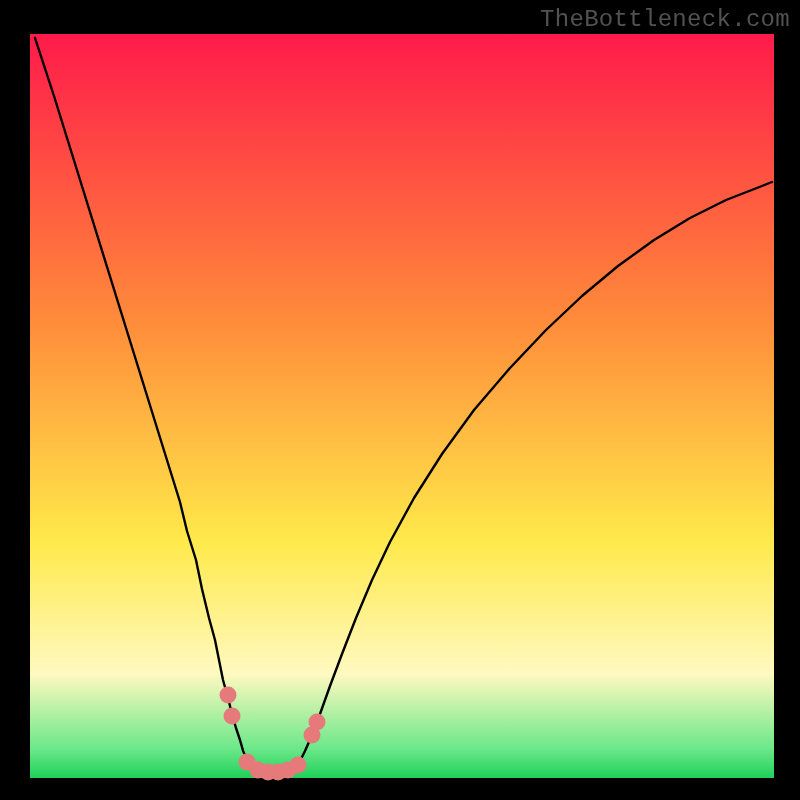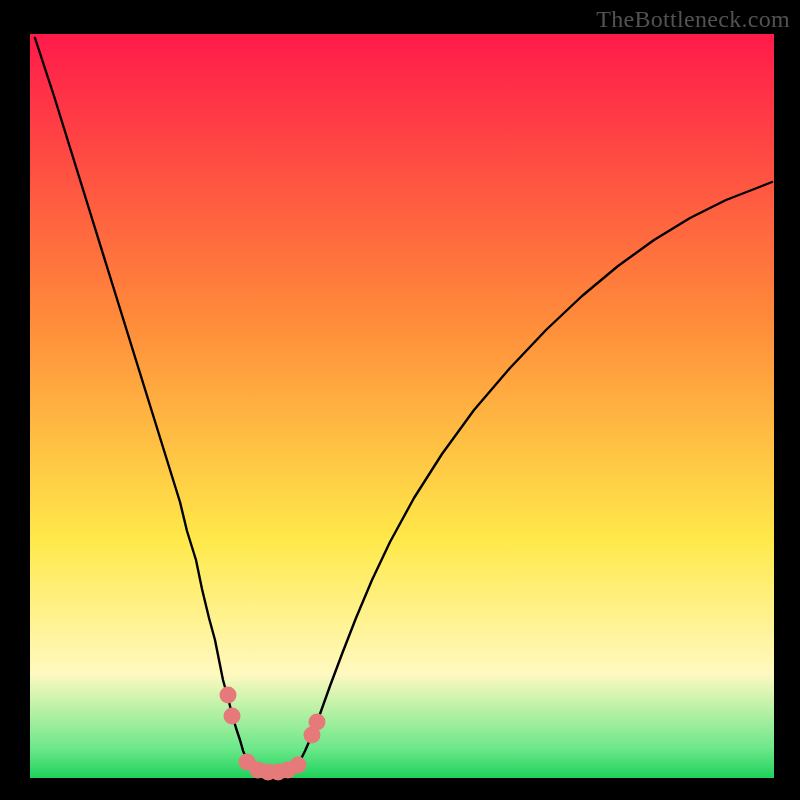--- a/index.html
+++ b/index.html
@@ -13,21 +13,21 @@
   .stage {
     position: relative;
     width: 800px;
     height: 800px;
     background: #000;
   }
   .watermark {
     position: absolute;
     top: 6px;
     right: 10px;
-    font-family: Liberation Serif, serif;
+    font-family: Liberation Mono, monospace;
     font-size: 24px;
     color: #525252;
     letter-spacing: 0.3px;
     z-index: 3;
   }
   svg.chart {
     position: absolute;
     left: 0;
     top: 0;
     width: 800px;

